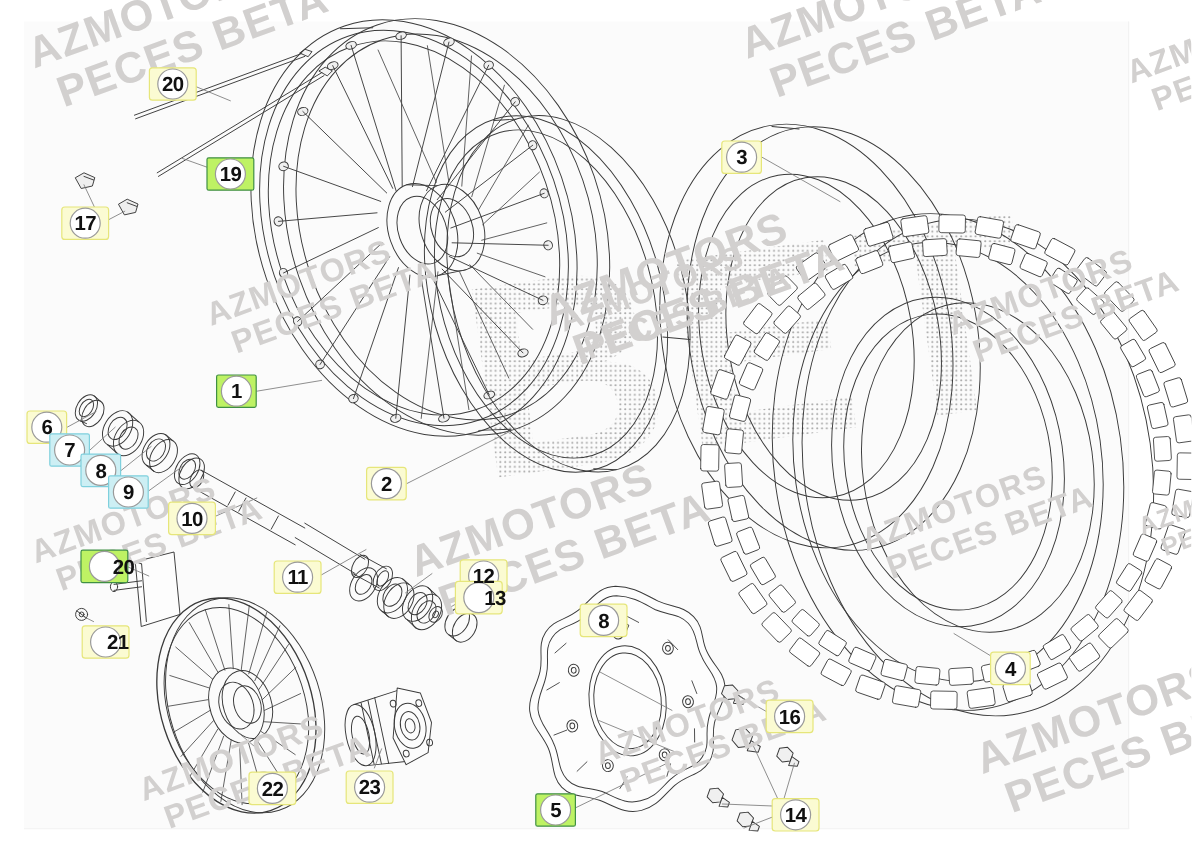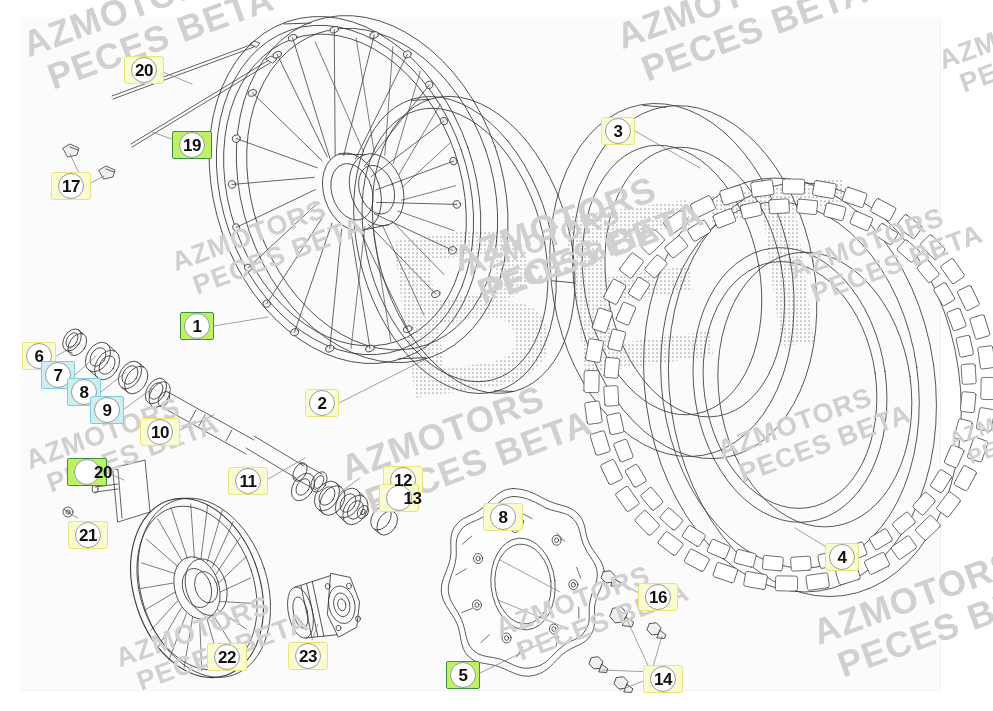--- a/index.html
+++ b/index.html
@@ -871,21 +871,21 @@
         <span class="num">20</span>
       </div>
       <div class="callout green wide" style="left: 172px; top: 131px;">
         <span class="disc"></span>
         <span class="num">19</span>
       </div>
       <div class="callout green wide" style="left: 67px; top: 458px; padding-left: 32px;">
         <span class="disc"></span>
         <span class="num">20</span>
       </div>
-      <div class="callout yellow wide" style="left: 68px; top: 521px;">
+      <div class="callout yellow wide" style="left: 68px; top: 521px; justify-content: flex-end;">
         <span class="disc"></span>
         <span class="num">21</span>
       </div>
       <div class="callout yellow wide" style="left: 207px; top: 643px; text-align: center;">
         <span class="disc"></span>
         <span class="num">22</span>
       </div>
       <div class="callout yellow wide" style="left: 288px; top: 642px;">
         <span class="disc"></span>
         <span class="num">23</span>

